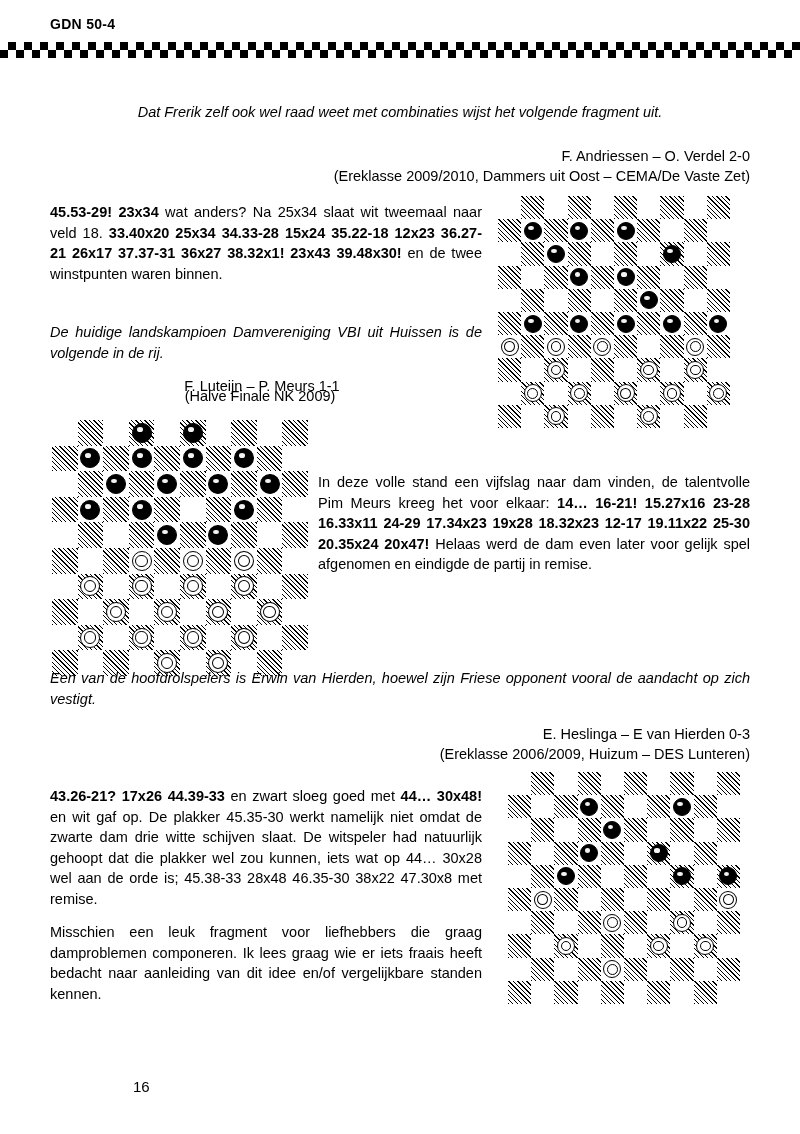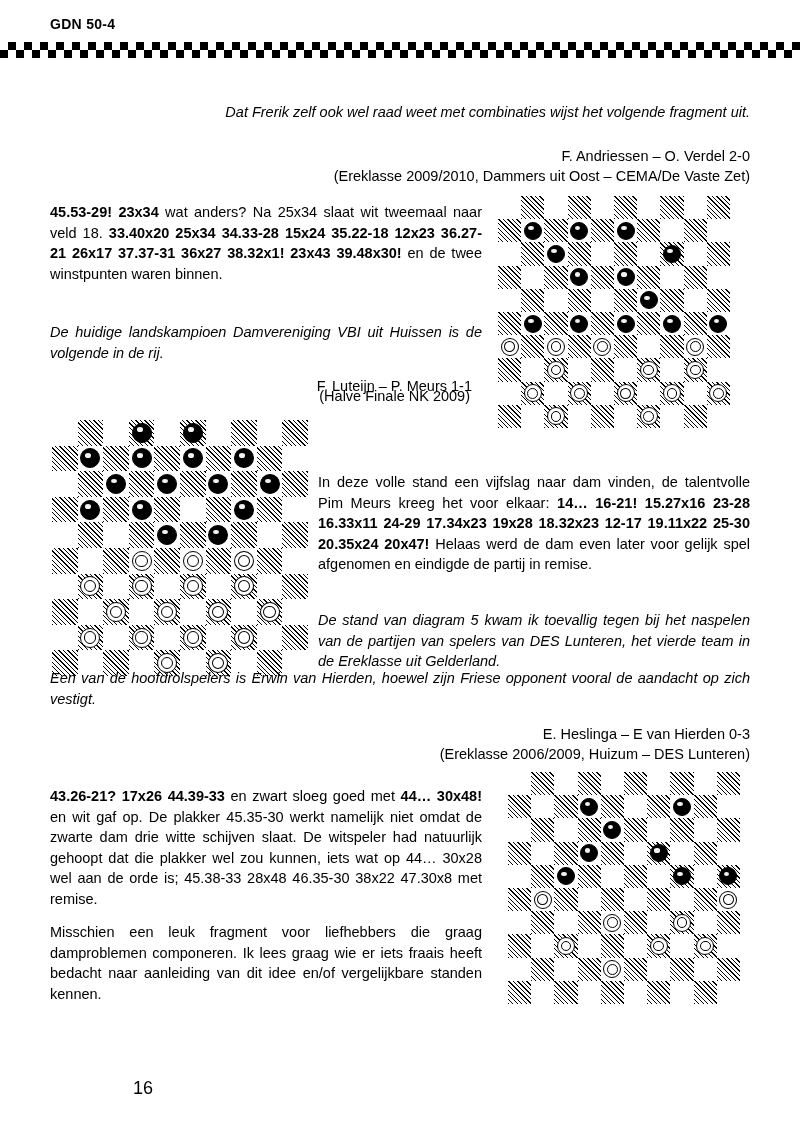--- a/index.html
+++ b/index.html
@@ -49,21 +49,21 @@
   
   .tb {
     position: absolute;
     font-size: 14.5px;
     line-height: 1.42;
     text-align: justify;
   }
   .italic { font-style: italic; }
   .bold { font-weight: bold; }
   .right { text-align: right; }
-  .nojust { text-align: right; }
+  .nojust { text-align: center; }
 
   
   .board {
     position: absolute;
     display: grid;
     grid-template-columns: repeat(10, 1fr);
     grid-template-rows: repeat(10, 1fr);
     background: #ffffff;
   }
   .sq {
@@ -120,21 +120,21 @@
     border-radius: 50%;
     border: 1px solid #000000;
     box-sizing: border-box;
   }
 
   
   .page-number {
     position: absolute;
     left: 133px;
     top: 1078px;
-    font-size: 18px;
+    font-size: 15px;
   }
 </style>
 </head>
 <body>
 
 <div class="page">
 
   <div class="header-title">GDN 50-4</div>
   <div class="checker-rule"></div>
 
@@ -473,21 +473,20 @@
       </div>
       <div class="sq light"></div>
       <div class="sq dark"></div>
       <div class="sq light"></div>
     </div>
 
   <div class="tb" style="left:318px; top:472px; width:432px;">
     <span>In deze volle stand een vijfslag naar dam vinden, de talentvolle Pim Meurs kreeg het voor elkaar: </span><span class="bold">14… 16-21! 15.27x16 23-28 16.33x11 24-29 17.34x23 19x28 18.32x23 12-17 19.11x22 25-30 20.35x24 20x47!</span><span> Helaas werd de dam even later voor gelijk spel afgenomen en eindigde de partij in remise.</span>
   </div>
 
-  <div class="tb italic" style="left:318px; top:610px; width:432px;">De stand van diagram 5 kwam ik toevallig tegen bij het naspelen van de partijen van spelers van DES Lunteren, het vierde team in de Ereklasse uit Gelderland.</div>
   <div class="tb" style="left:50px; top:668px; width:700px;">
     <span class="italic"> Een van de hoofdrolspelers is Erwin van Hierden, hoewel zijn Friese opponent vooral de aandacht op zich vestigt.</span>
   </div>
 
   <div class="tb right" style="left:250px; top:724px; width:500px;">E. Heslinga – E van Hierden 0-3</div>
   <div class="tb right" style="left:200px; top:744px; width:550px;">(Ereklasse 2006/2009, Huizum – DES Lunteren)</div>
 
   <div class="board" id="board3" style="left:508px; top:772px; width:232px; height:232px;">
       <div class="sq light"></div>
       <div class="sq dark"></div>

